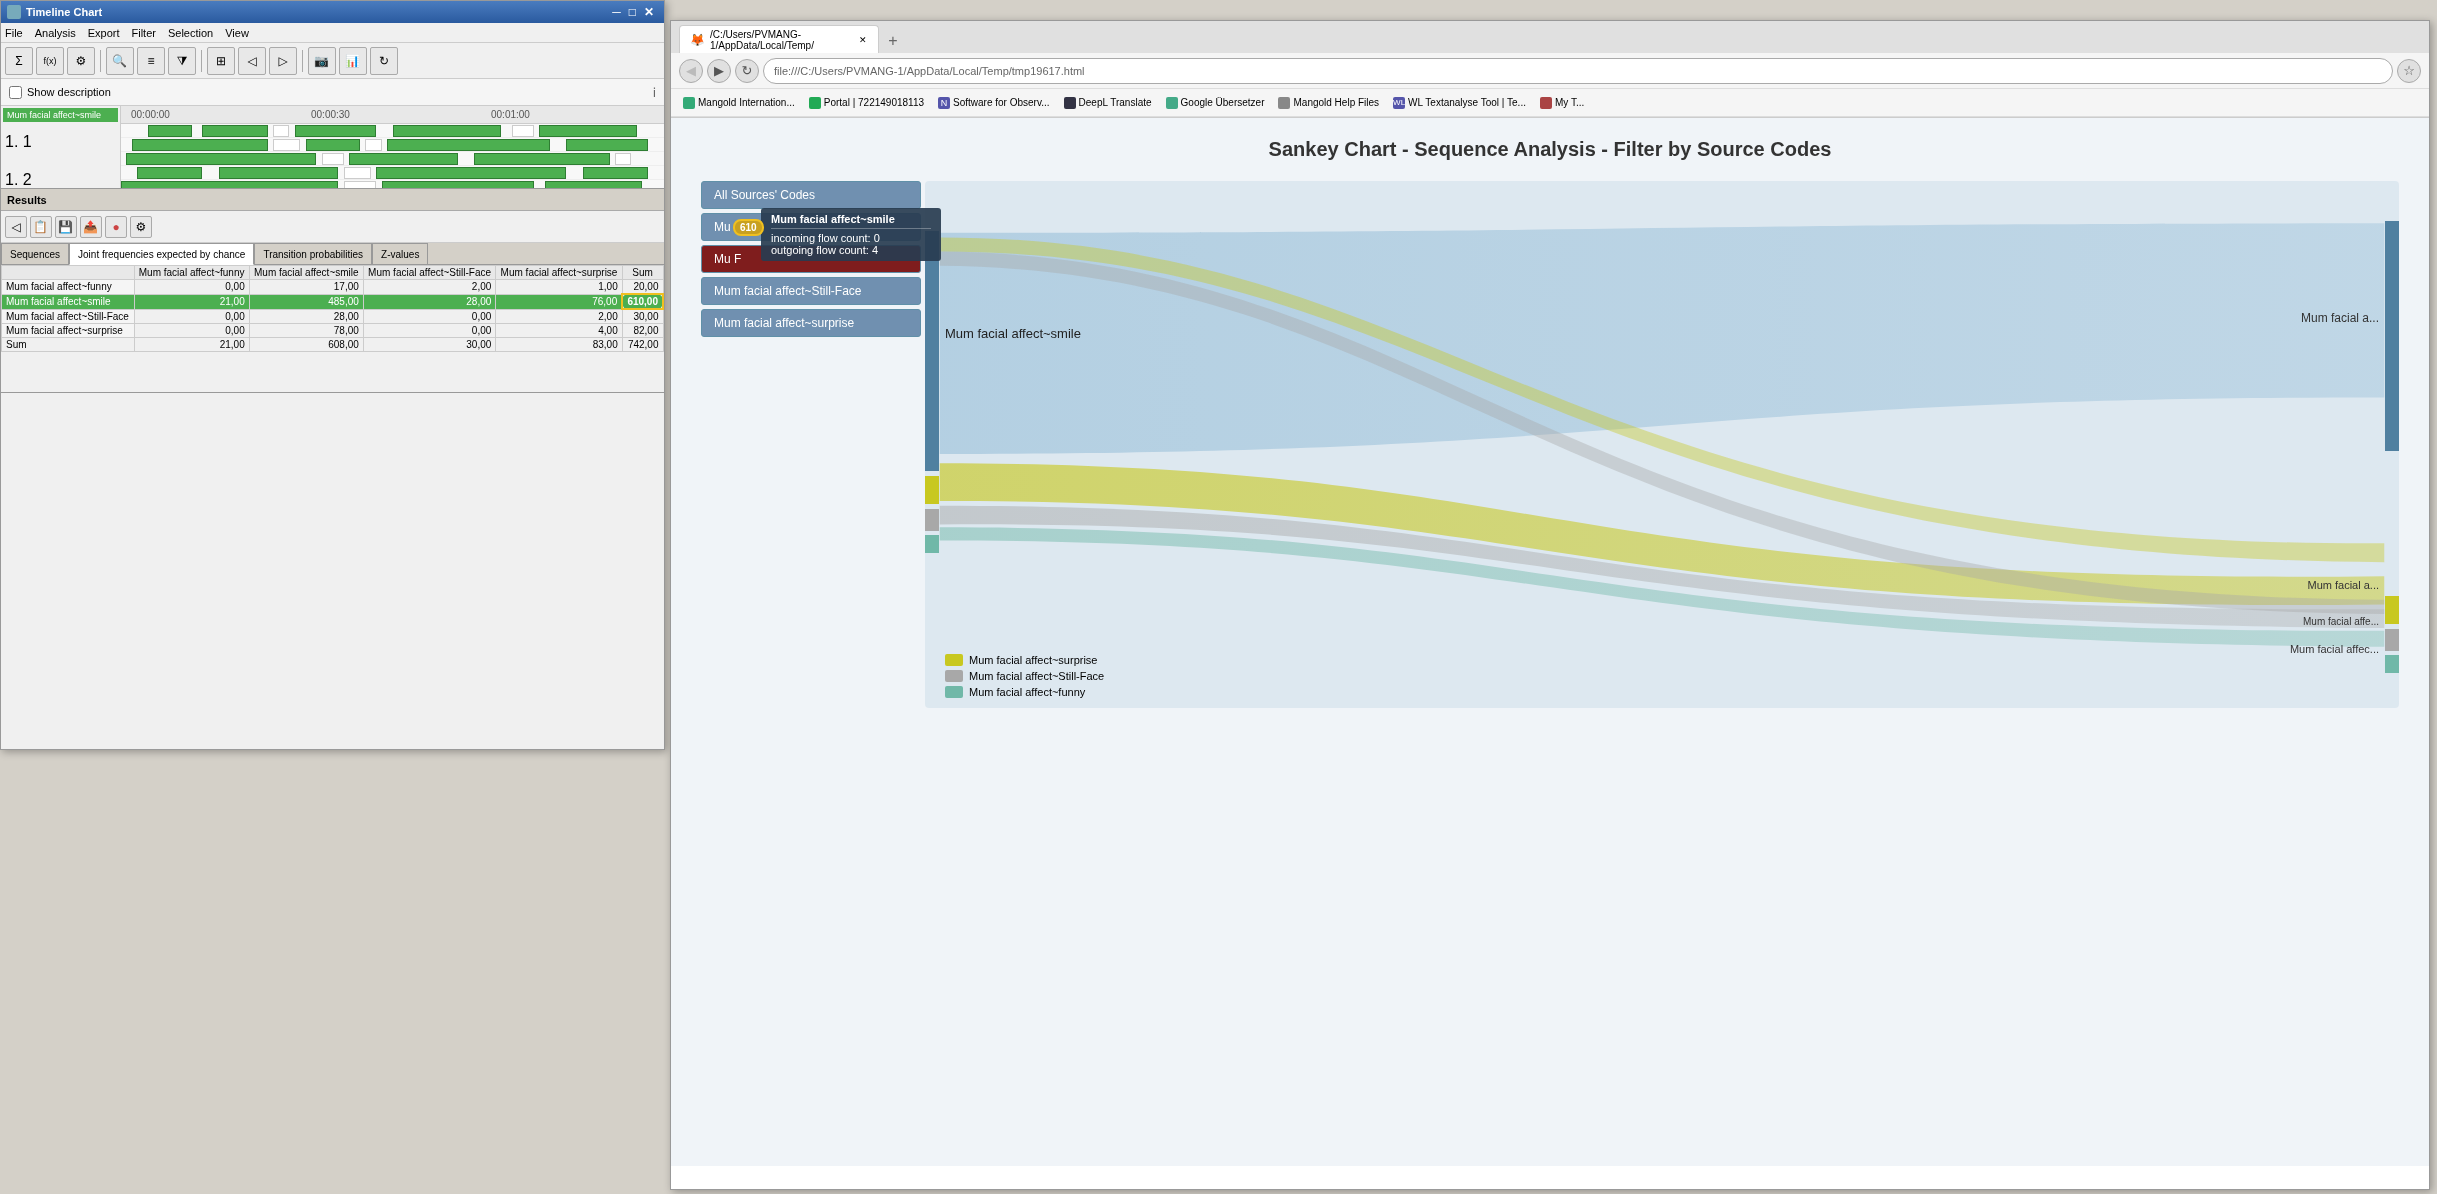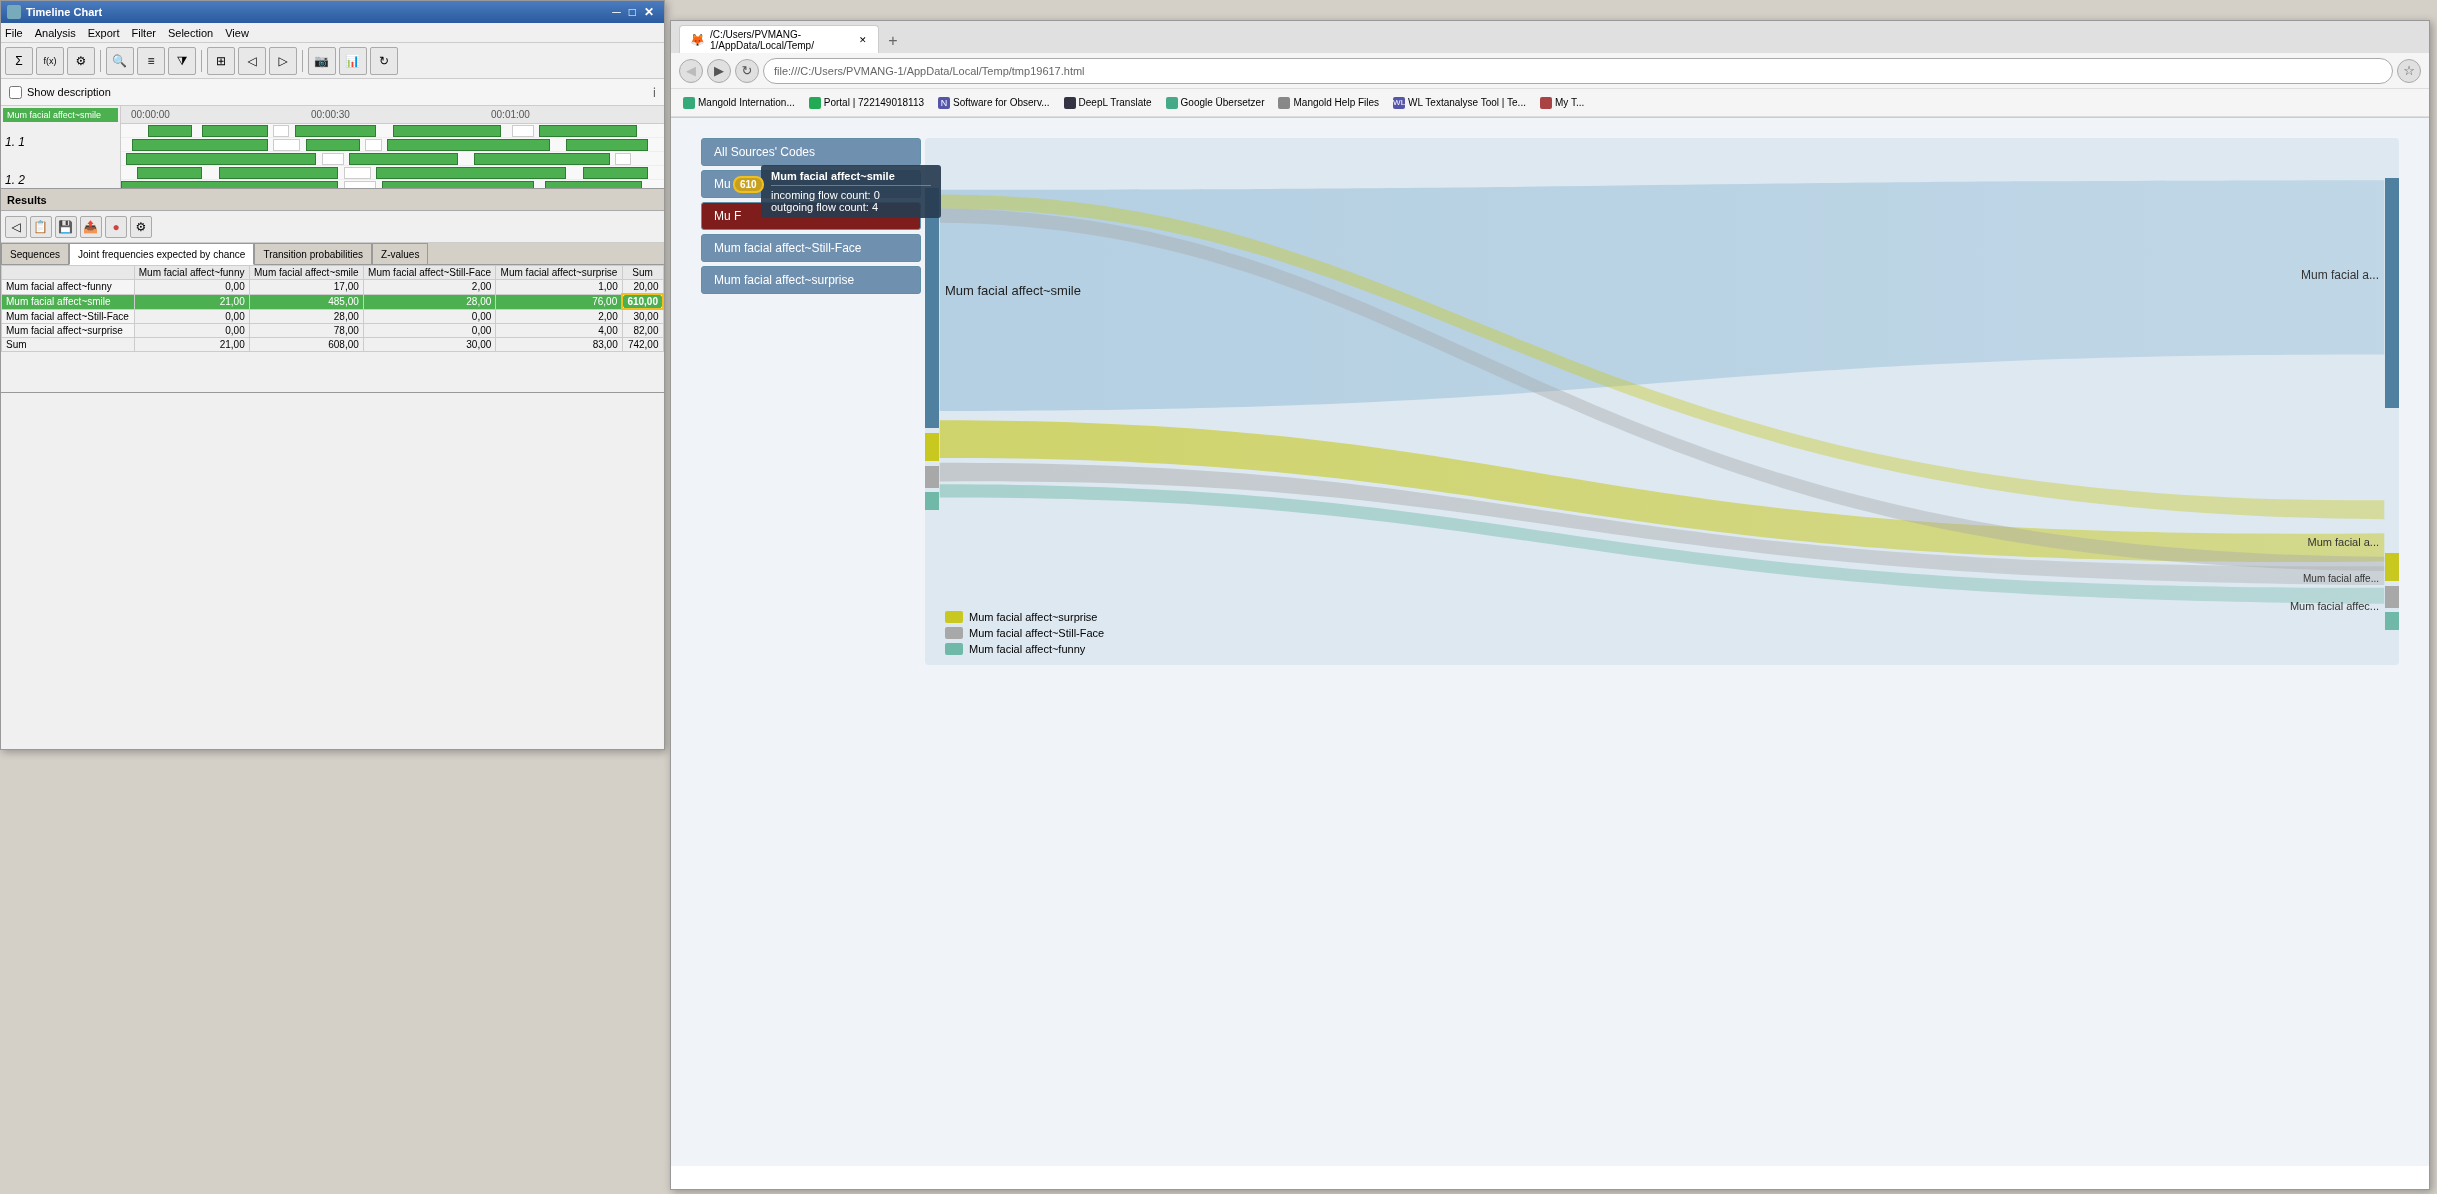--- a/index.html
+++ b/index.html
@@ -80,25 +80,24 @@
       background: #fff;
     }
     .timeline-label-col {
       width: 120px;
       background: #f0f0f0;
       border-right: 1px solid #ccc;
       padding: 2px;
     }
     .timeline-label-col .row-label {
       height: 14px;
-      font-size: 12px;
+      font-size: 16px;
       padding: 19px 2px;
       display: flex;
       align-items: center;
-      font-style: italic;
     }
     .timeline-label-col .main-label {
       background: #4caf50;
       color: white;
       padding: 2px 4px;
       font-size: 10px;
       margin-bottom: 1px;
     }
     .timeline-ruler {
       flex: 1;
@@ -618,20 +617,21 @@
         <span>WL Textanalyse Tool | Te...</span>
       </div>
       <div class="bookmark-item">
         <span class="bookmark-favicon" style="background:#a44"></span>
         <span>My T...</span>
       </div>
     </div>
   </div>
 
   <div class="sankey-content">
+    <div class="sankey-title">Sankey Chart - Sequence Analysis - Filter by Source Codes</div>
 
     <div class="sankey-layout">
 
       <div class="sankey-left-panel">
         <div class="source-box all-sources">
           <span>All Sources' Codes</span>
         </div>
         <div style="position:relative">
           <div class="source-box" style="background:#7090b0">
             <span>Mu</span>

